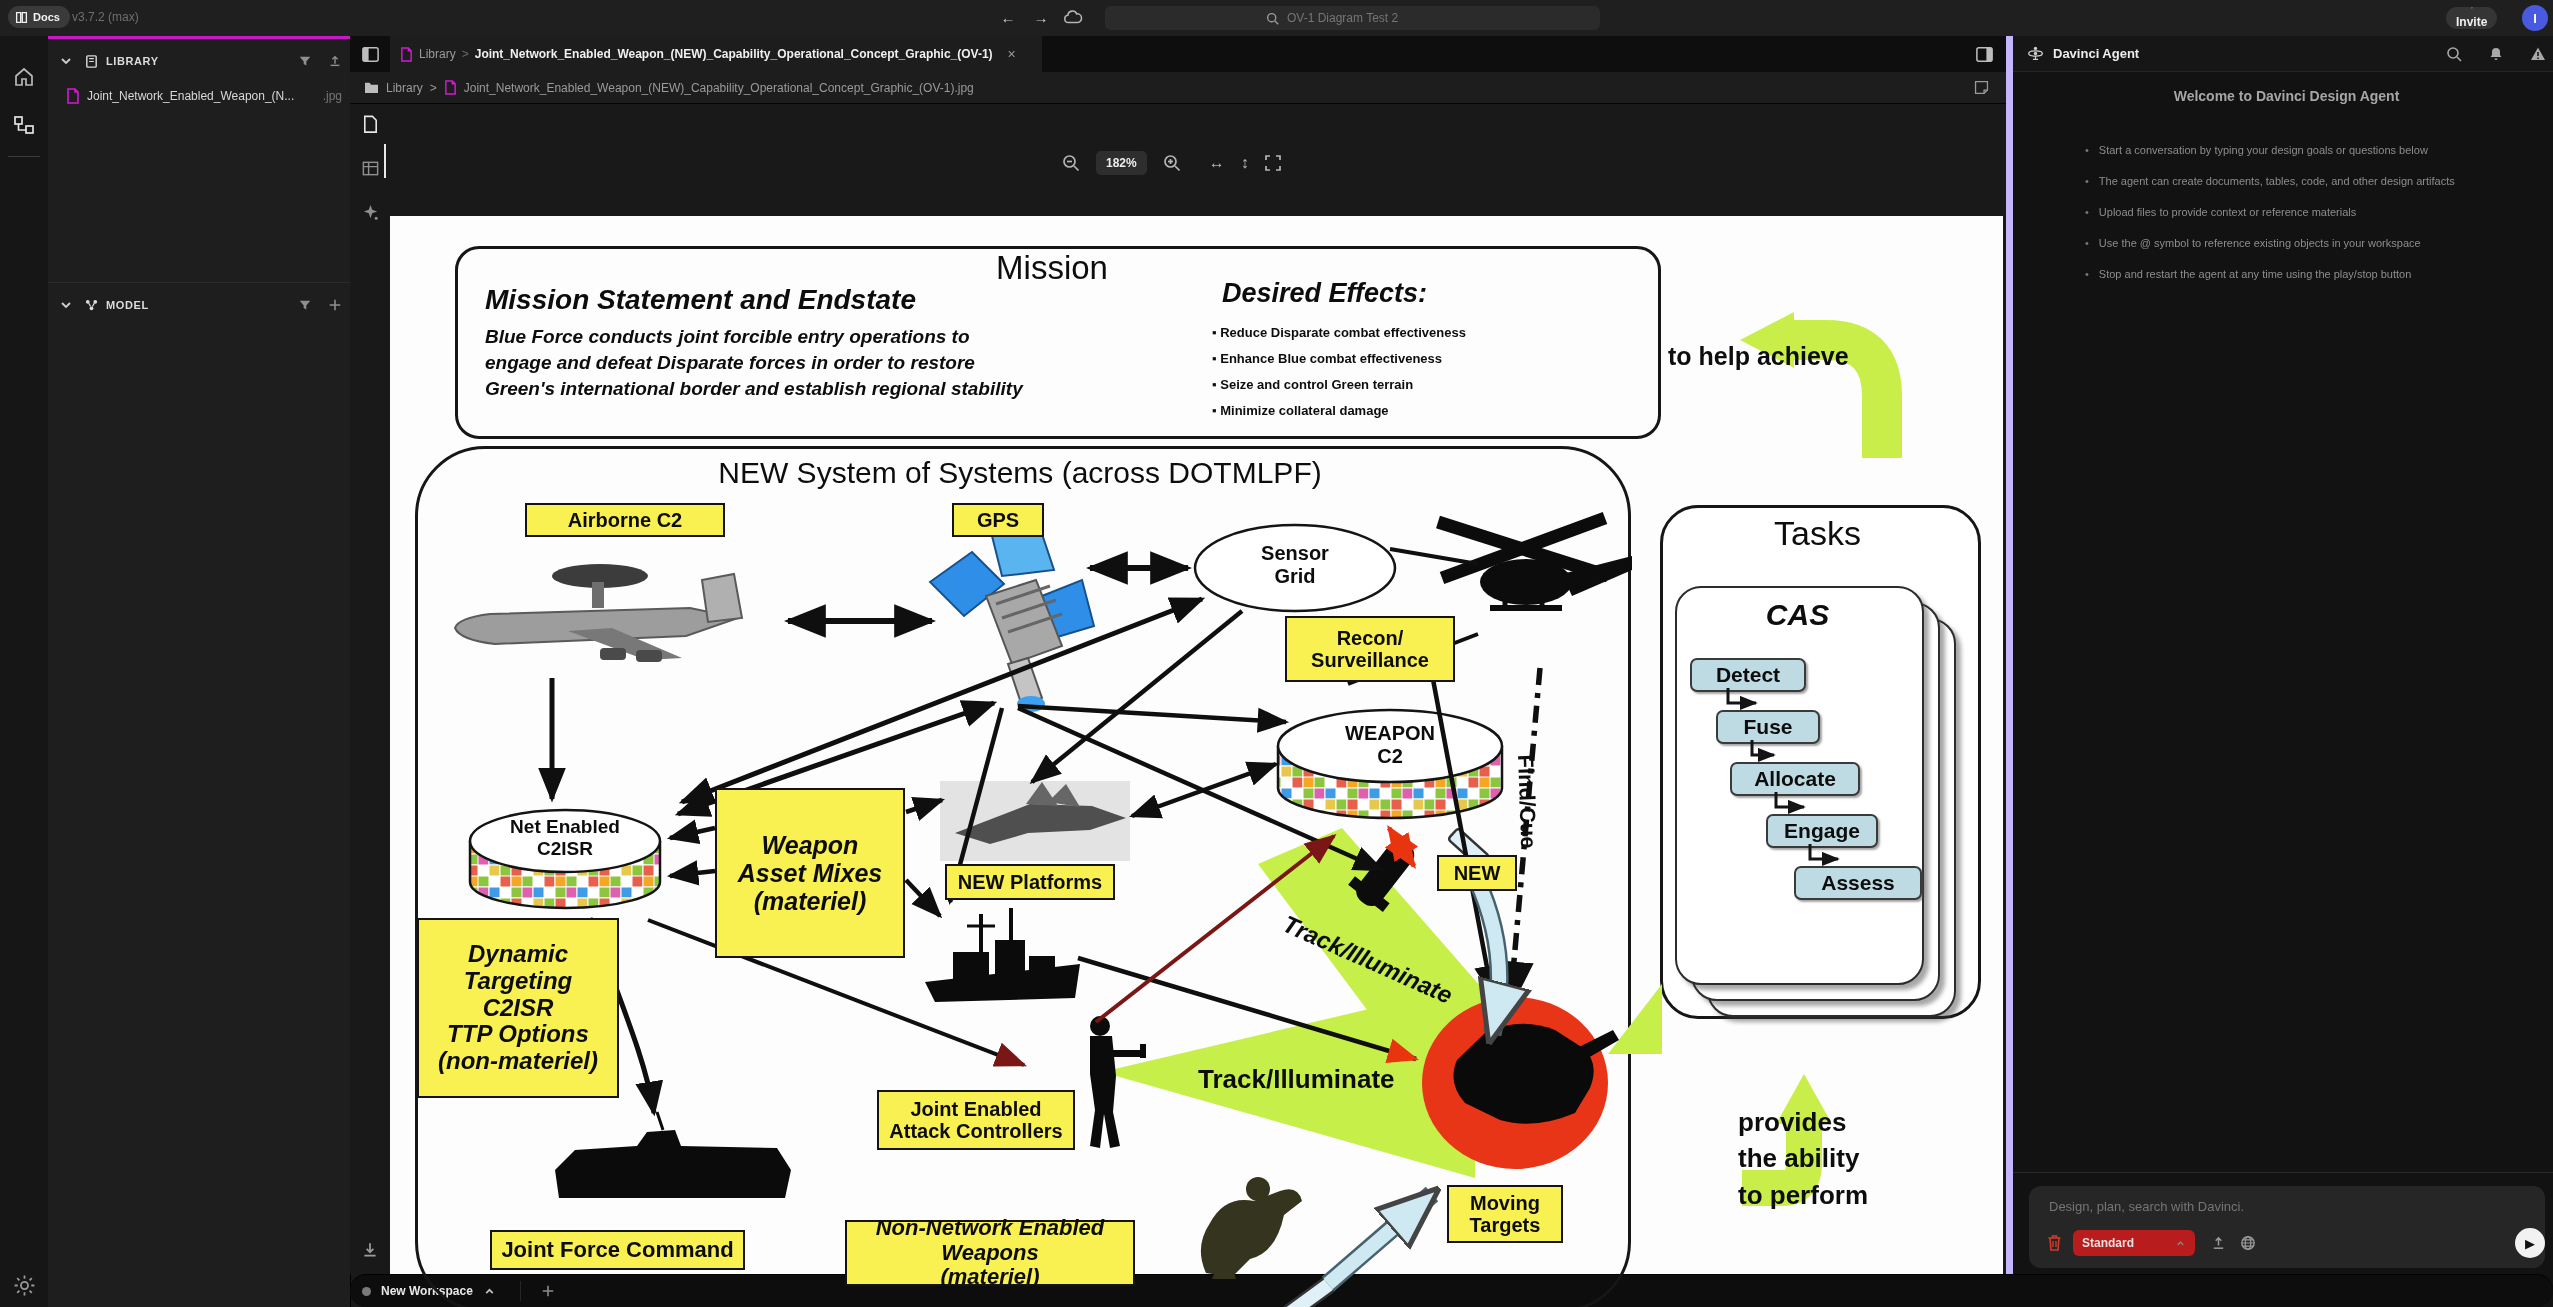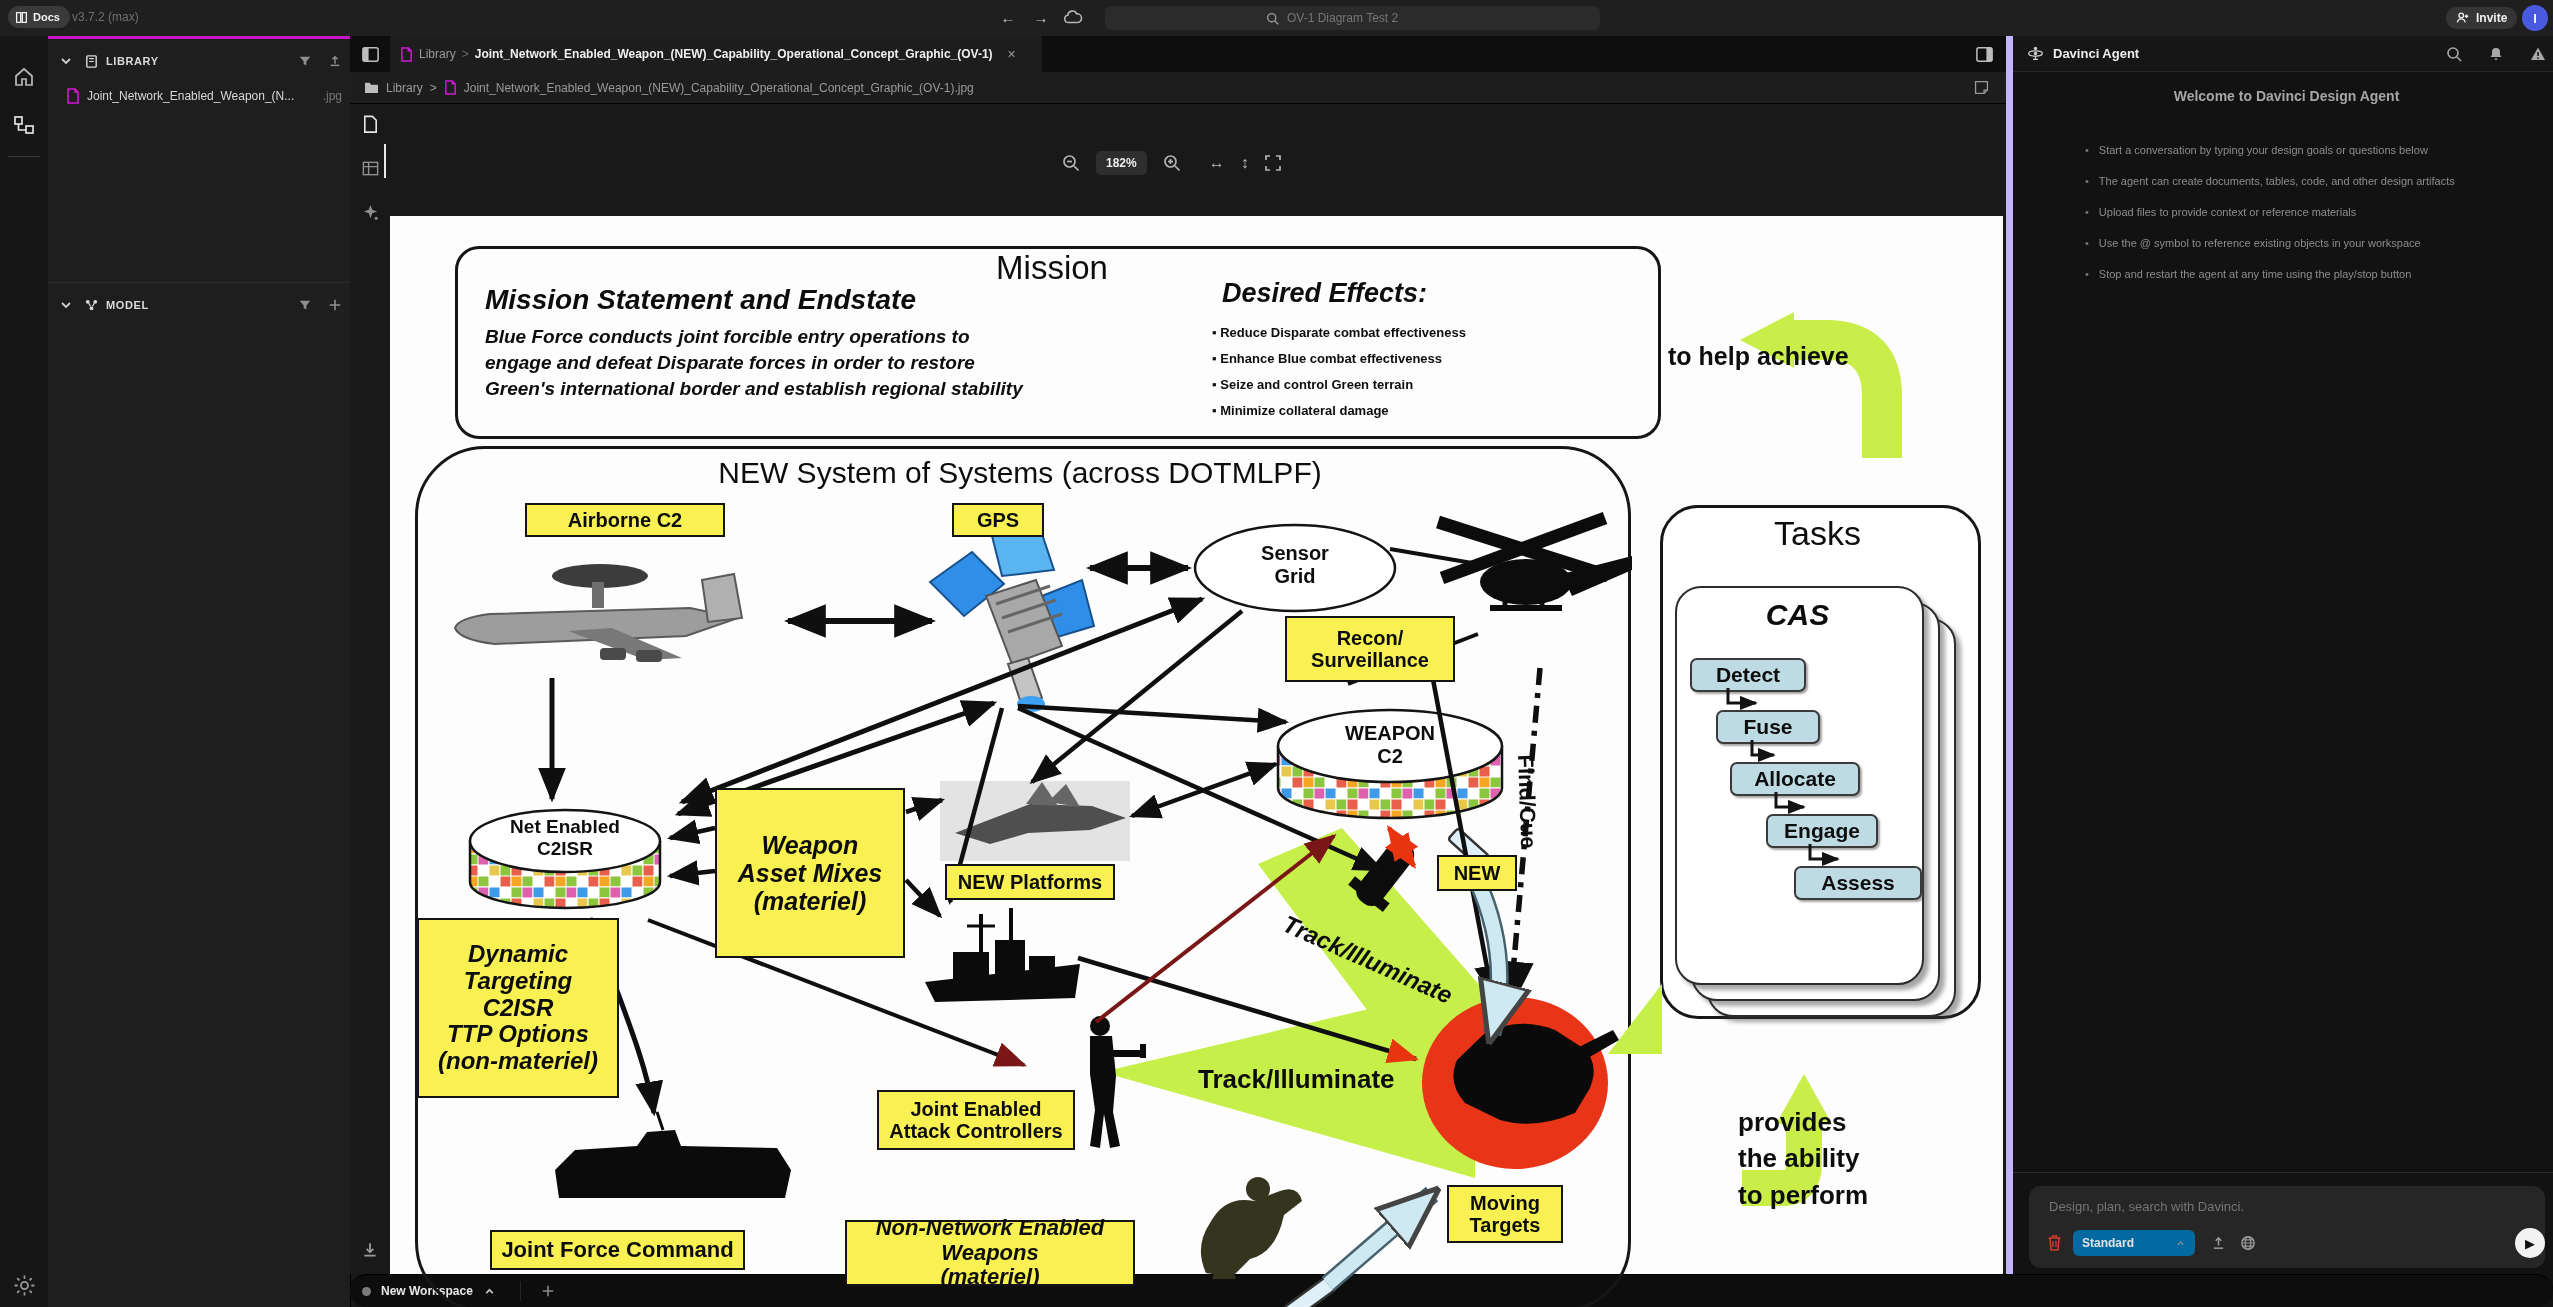--- a/index.html
+++ b/index.html
@@ -12,21 +12,21 @@
   #topbar{left:0;top:0;width:2553px;height:36px;background:#1f1f1f;border-bottom:1px solid #0a0a0a;}
   .docs-pill{left:8px;top:6px;height:22px;padding:0 10px 0 7px;background:#3a3a3a;border-radius:11px;
              display:flex;align-items:center;gap:5px;font-size:11px;font-weight:bold;color:#f2f2f2;}
   .ver{left:72px;top:10px;font-size:12px;color:#6f6f6f;}
   .navarr{top:4px;width:26px;height:26px;color:#c9c9c9;font-size:15px;}
   .searchbar{left:1105px;top:6px;width:495px;height:24px;background:#2b2b2b;border-radius:6px;
              display:flex;align-items:center;justify-content:center;gap:6px;}
   .searchbar input{background:transparent;border:none;outline:none;color:#9a9a9a;font-size:12px;
              font-family:"Liberation Sans",sans-serif;text-align:left;width:150px;}
   .invite{left:2446px;top:7px;height:22px;padding:0 10px;background:#353535;border-radius:11px;
-          display:flex;align-items:center;gap:6px;font-size:12px;font-weight:bold;color:#f0f0f0;}
+          display:flex;align-items:center;gap:6px;font-size:12px;font-weight:bold;color:#f0f0f0;flex-direction:column;}
   .avatar{left:2522px;top:5px;width:26px;height:26px;border-radius:50%;background:#4a5ae0;color:#fff;
           display:flex;align-items:center;justify-content:center;font-size:13px;font-weight:bold;}
   
   #rail{left:0;top:36px;width:48px;height:1271px;background:#161616;}
   .rail-ic{left:11px;width:26px;height:26px;color:#b8b8b8;}
   
   #sidebar{left:48px;top:36px;width:302px;height:1271px;background:#1e1e1e;border-right:1px solid #000;}
   #sidebar .accent{left:0;top:0;width:302px;height:3px;background:#c718c7;}
   .sec-head{height:30px;display:flex;align-items:center;color:#e6e6e6;}
   .sec-title{font-size:11px;font-weight:bold;letter-spacing:.6px;color:#dcdcdc;}
@@ -74,21 +74,21 @@
   #agent{left:2006px;top:36px;width:547px;height:1271px;background:#121212;border-left:7px solid #c4b5fd;box-sizing:border-box;}
   #agent-head{left:0;top:0;width:547px;height:36px;background:#161616;border-bottom:1px solid #262626;
               display:flex;align-items:center;padding:0 14px;gap:9px;box-sizing:border-box;}
   .agent-title{font-size:13px;font-weight:bold;color:#ededed;}
   .welcome{left:0;top:52px;width:547px;text-align:center;font-size:14px;font-weight:bold;color:#a6a6a6;}
   .tip{left:72px;width:440px;font-size:11px;color:#8d8d8d;display:flex;gap:10px;align-items:flex-start;}
   .tip .b{color:#7a7a7a;font-size:11px;}
   #chatbox{left:16px;top:1150px;width:516px;height:82px;background:#262626;border-radius:12px;}
   #chatbox input{position:absolute;left:18px;top:12px;width:460px;background:transparent;border:none;outline:none;
                  color:#8a8a8a;font-size:13px;font-family:"Liberation Sans",sans-serif;}
-  .mode-pill{left:44px;top:44px;width:122px;height:26px;background:#0369a1;border-radius:6px;
+  .mode-pill{left:44px;top:44px;width:122px;height:26px;background:#b91c1c;border-radius:6px;
              display:flex;align-items:center;justify-content:space-between;padding:0 9px;box-sizing:border-box;}
   .mode-label{font-size:12px;color:#e2e2e2;font-weight:bold;}
   .playbtn{left:486px;top:42px;width:30px;height:30px;border-radius:50%;background:#f2f2f2;color:#111;
            display:flex;align-items:center;justify-content:center;font-size:13px;}
   .chat-sep{left:0;top:1136px;width:547px;height:1px;background:#292929;}
   
   #wsbar{left:350px;top:1274px;width:2203px;height:33px;background:#0d0d0d;border-top:1px solid #000;
          display:flex;align-items:center;padding-left:12px;box-sizing:border-box;gap:10px;border-radius:16px;}
   .ws-dot{width:9px;height:9px;border-radius:50%;background:#7a7a7a;}
   .ws-name{font-size:12px;font-weight:bold;color:#e8e8e8;}

